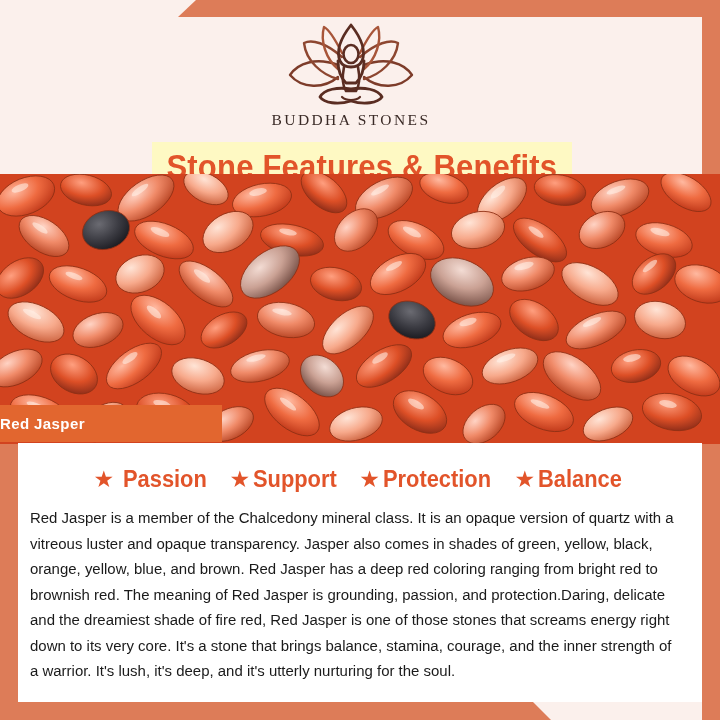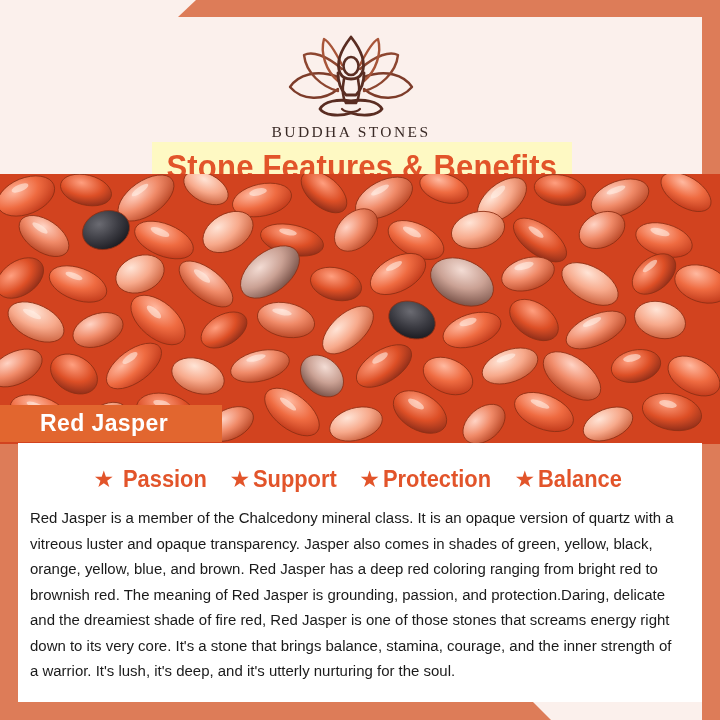--- a/index.html
+++ b/index.html
@@ -64,21 +64,21 @@
     position: absolute;
     top: 17px;
     left: 0;
     width: 702px;
     height: 158px;
     background: #fbf0ec;
   }
 
   .logo-wrap {
     position: absolute;
-    top: 12px;
+    top: 0;
     left: 0;
     width: 702px;
     text-align: center;
   }
   .logo-mark {
     display: block;
     margin: 0 auto;
   }
   .logo-text {
     display: block;
@@ -132,25 +132,24 @@
     top: 405px;
     left: 0;
     width: 222px;
     height: 37px;
     background: #e2662f;
     display: flex;
     align-items: center;
     z-index: 5;
   }
   .stone-badge .label {
-    padding-left: 40px;
     color: #ffffff;
     font-family: "Liberation Sans", sans-serif;
     font-weight: bold;
-    font-size: 23px;
+    font-size: 15px;
     letter-spacing: 0.4px;
   }
 
   
   .content {
     position: absolute;
     top: 443px;
     left: 18px;
     width: 684px;
     height: 259px;

